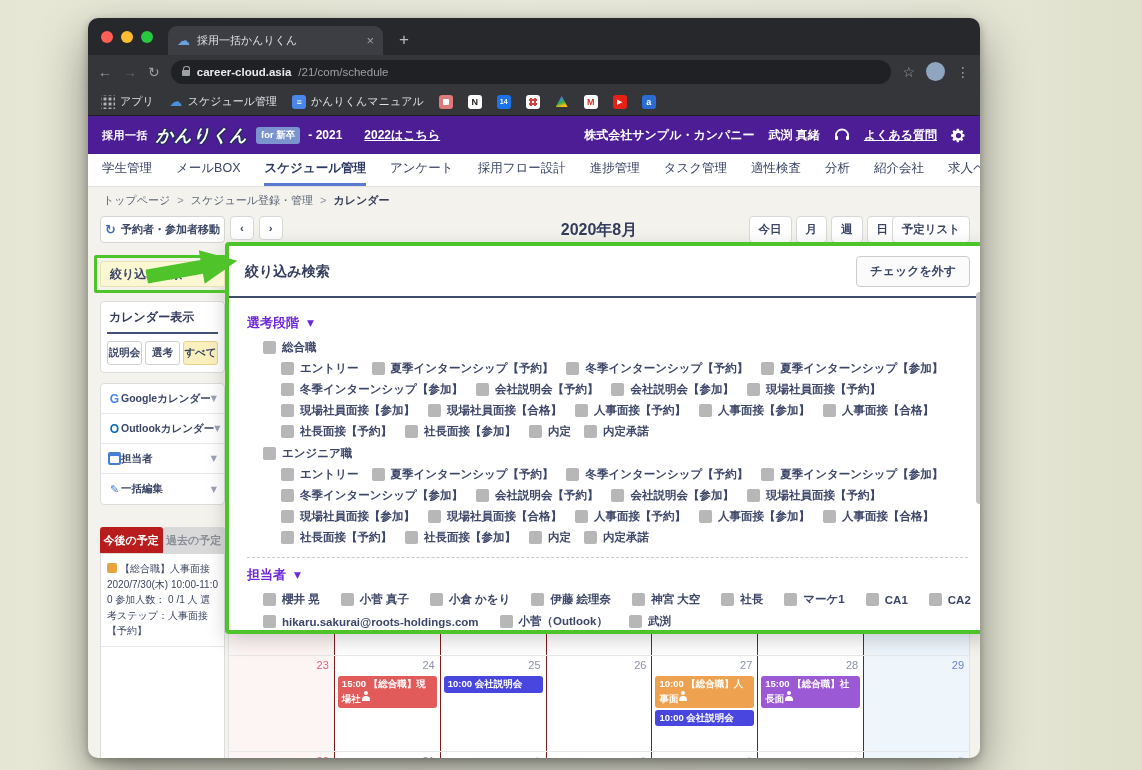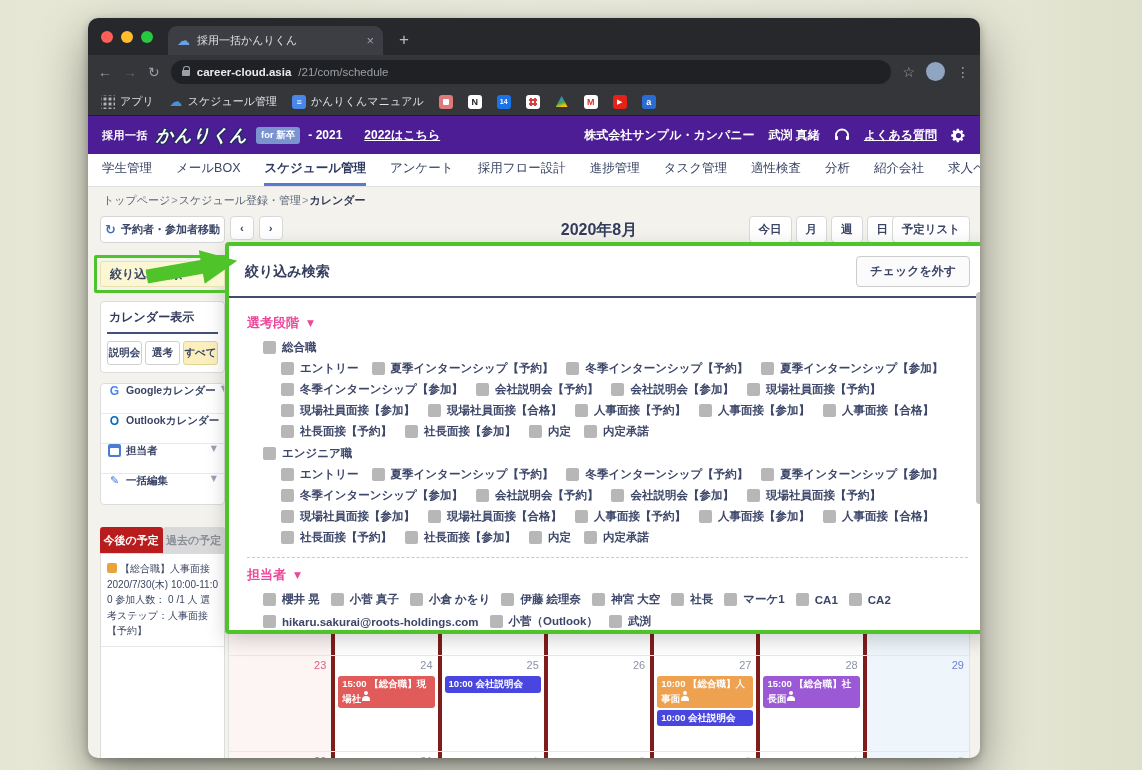--- a/index.html
+++ b/index.html
@@ -46,36 +46,36 @@
   .logo-badge{background:#7b94cf;border-radius:3px;font-size:9.5px;font-weight:bold;padding:2px 5px}
   .logo-year{font-size:12px;font-weight:bold}
   .year-link{font-size:12px;font-weight:bold;text-decoration:underline;margin-left:14px}
   .hdr-right{margin-left:auto;display:flex;align-items:center;gap:14px;font-size:12px;font-weight:bold}
   .faq{text-decoration:underline}
   .hdr-svg{display:block}
   
   .nav-row{height:33px;background:#fff;border-bottom:1px solid #e0e0e0;display:flex;align-items:stretch;padding:0 14px;gap:24px;font-size:12.5px;color:#3a4566}
   .nav-tab{display:flex;align-items:center;border-bottom:3px solid transparent;white-space:nowrap}
   .nav-tab.active{font-weight:bold;border-color:#5a7ad0;color:#2e3a63}
-  .crumbs{height:26px;display:flex;align-items:center;padding:0 15px;font-size:11px;color:#5a6378;gap:1px}
+  .crumbs{height:26px;display:flex;align-items:center;padding:0 15px;font-size:11px;color:#5a6378;gap:7px}
   .crumb-sep{color:#8a93a6}
   .crumbs .last{font-weight:bold;color:#333c55}
   
   .content{position:relative;height:545px;overflow:hidden}
   
   .move-btn{position:absolute;left:12px;top:3px;width:125px;height:27px;background:#fff;border:1px solid #d5d5d5;border-radius:4px;display:flex;align-items:center;justify-content:center;gap:5px;font-size:11px;font-weight:bold;color:#3a4566}
   .refresh-g{color:#3f6fb5;font-size:13px;font-family:"DejaVu Sans",sans-serif}
   .filter-btn{position:absolute;left:12px;top:48px;width:125px;height:26px;background:#fcf7d3;border:1px solid #e9e2b0;border-radius:3px;display:flex;align-items:center;padding:0 9px;font-size:12px;font-weight:bold;color:#3a4566;z-index:41}
   .caldisp{position:absolute;left:12px;top:88px;width:125px;background:#fff;border:1px solid #dcdcdc;border-radius:4px;padding:7px 6px}
   .caldisp-title{font-size:12px;font-weight:bold;color:#333c5c;padding:0 2px 6px;border-bottom:2px solid #44507a;margin-bottom:7px}
   .seg{display:flex;gap:3px}
   .seg-btn{flex:1;border:1px solid #d0d0d0;background:#fff;border-radius:3px;font-size:10.5px;padding:4px 0;text-align:center;color:#3a4566;font-weight:bold;white-space:nowrap}
   .seg-btn.active{background:#fbf0bd;border-color:#e4d48e}
   .drops{position:absolute;left:12px;top:170px;width:125px;background:#fff;border:1px solid #dcdcdc;border-radius:4px;overflow:hidden}
-  .drop{height:30px;display:flex;gap:5px;padding:0 7px;border-bottom:1px solid #e9e9e9;font-size:10.5px;font-weight:bold;color:#3a4566;white-space:nowrap}
+  .drop{height:30px;display:flex;align-items:center;padding:0 7px;border-bottom:1px solid #e9e9e9;font-size:10.5px;font-weight:bold;color:#3a4566;white-space:nowrap}
   .drop:last-child{border-bottom:none}
   .drop-caret{margin-left:auto;color:#9aa0b5;font-size:8px;font-family:"DejaVu Sans",sans-serif}
   .di{width:13px;height:13px;display:flex;align-items:center;justify-content:center;flex:none}
   .di-google-g::before{content:"G";color:#4285F4;font-weight:bold;font-size:12px}
   .di-outlook-o::before{content:"O";color:#0a6cbd;font-weight:bold;font-size:12px}
   .di-calendar{background:#4a7ed2;border-radius:2px;position:relative}
   .di-calendar::before{content:"";position:absolute;left:2px;top:4px;right:2px;bottom:2px;background:#fff;border-radius:1px}
   .di-edit::before{content:"✎";color:#4a7ed2;font-size:11px;font-family:"DejaVu Sans",sans-serif}
   .side-tabs{position:absolute;left:12px;top:314px;width:125px;display:flex}
   .stab{flex:1;text-align:center;font-size:11px;font-weight:bold;padding:6px 0;border-radius:3px 3px 0 0;white-space:nowrap}
@@ -93,43 +93,43 @@
   .cnav{position:absolute;left:2px;top:0;display:flex;gap:5px}
   .ctitle{position:absolute;left:0;right:0;text-align:center;top:4px;font-size:16px;font-weight:bold;color:#333c5c}
   .cviews{position:absolute;right:72px;top:0;display:flex;gap:4px}
   .clist-btn{position:absolute;right:0;top:0}
   .grid{position:absolute;top:36px;left:0;right:0;background:#fff;border:1px solid #e2e2e2}
   .g-head{display:flex;height:22px;border-bottom:1px solid #e8e8e8}
   .g-hcell{flex:1;display:flex;align-items:center;justify-content:center;font-size:11px;font-weight:bold;color:#69708a;border-right:1px solid #efefef}
   .g-hcell:last-child{border-right:none}
   .g-hcell.sun{color:#d9708a;background:#fdf4f4}.g-hcell.sat{color:#5b79cf;background:#eef6fc}
   .g-row{display:flex;height:96px;border-bottom:1px solid #e8e8e8}
-  .g-cell{flex:1;border-right:4px solid #7f1d1d;position:relative;padding-top:18px;overflow:hidden}
+  .g-cell{flex:1;border-right:1px solid #7f1d1d;position:relative;padding-top:18px;overflow:hidden}
   .g-cell:last-child{border-right:none}
   .g-cell.sun{background:#fdf4f4}.g-cell.sat{background:#eef6fc}
   .dnum{position:absolute;top:3px;right:5px;font-size:11px;color:#8b93a9}
   .g-cell.sun .dnum{color:#e0607e}.g-cell.sat .dnum{color:#6b7fd7}
   .g-cell.muted .dnum{opacity:.4}
   .ev{margin:2px 3px 0;border-radius:3px;color:#fff;font-size:9.5px;font-weight:bold;padding:2px 4px;line-height:1.35;word-break:break-all}
   .p-ic{position:relative;width:10px;height:7px;display:inline-block;margin-top:4px}
   .p-ic::before{content:"";position:absolute;left:3px;top:-4px;width:4px;height:4px;border-radius:50%;background:#fff}
   .p-ic::after{content:"";position:absolute;left:1px;top:1px;width:8px;height:5px;border-radius:4px 4px 0 0;background:#fff}
   
   .modal{position:absolute;left:137px;top:29px;width:765px;height:392px;background:#fff;border-radius:4px;z-index:30;overflow:hidden;box-shadow:0 6px 20px rgba(0,0,0,.18)}
   .m-head{display:flex;align-items:center;padding:10px 16px 9px;border-bottom:2px solid #414d6e}
   .m-title{font-size:14px;font-weight:bold;color:#333c5c}
   .m-uncheck{margin-left:auto;background:#fbfbfb;border:1px solid #ccc;border-radius:4px;padding:6px 13px;font-size:12px;font-weight:bold;color:#3a4566}
   .m-body{padding:9px 18px 0;position:relative}
-  .sec-h{font-size:13px;font-weight:bold;color:#ec4899;margin:7px 0 8px;display:flex;align-items:center;gap:8px}
+  .sec-h{font-size:13px;font-weight:bold;color:#6d28d9;margin:7px 0 8px;display:flex;align-items:center;gap:8px}
   .sec-caret{font-size:9px;font-family:"DejaVu Sans",sans-serif}
   .cbx{width:13px;height:13px;background:#b7b7b7;border-radius:2px;flex:none}
   .cb-item{display:flex;align-items:center;gap:6px;font-size:11.5px;font-weight:bold;color:#3c4668;white-space:nowrap}
   .cb-group{margin:7px 0 2px 16px}
   .cb-line{display:flex;gap:13px;margin:6px 0 6px 34px}
-  .staff-line{display:flex;gap:11px;margin:7px 0 7px 16px}
+  .staff-line{display:flex;gap:21px;margin:7px 0 7px 16px}
   .m-divider{border-top:1px dashed #c9c9c9;margin:12px 0 8px}
   .m-scroll{position:absolute;right:3px;top:46px;width:7px;height:212px;background:#c4c4c4;border-radius:4px;z-index:31}
   
   .hl-box{position:absolute;left:6px;top:42px;width:134px;height:38px;border-radius:2px;z-index:40;pointer-events:none}
   .hl-arrow{position:absolute;left:58px;top:34px;z-index:42;transform:rotate(-10deg)}
 </style>
 </head>
 <body>
 
 <div class="stage">

